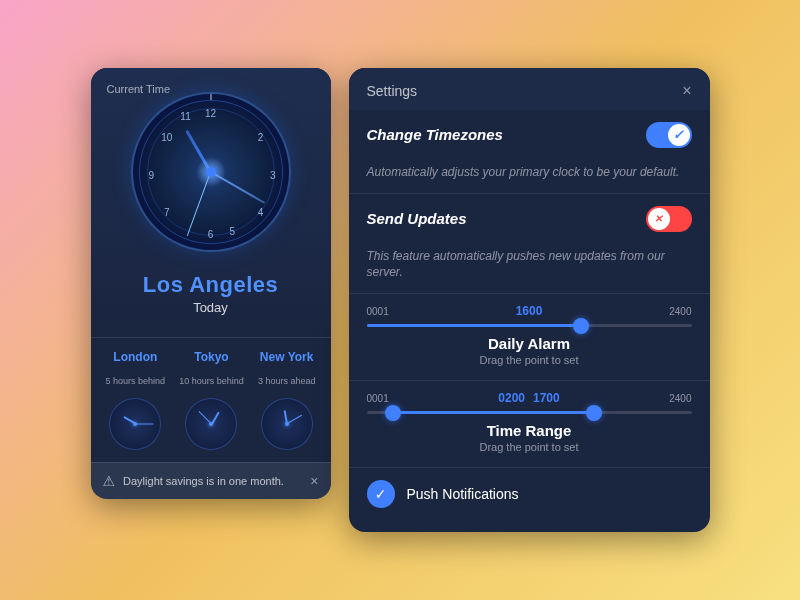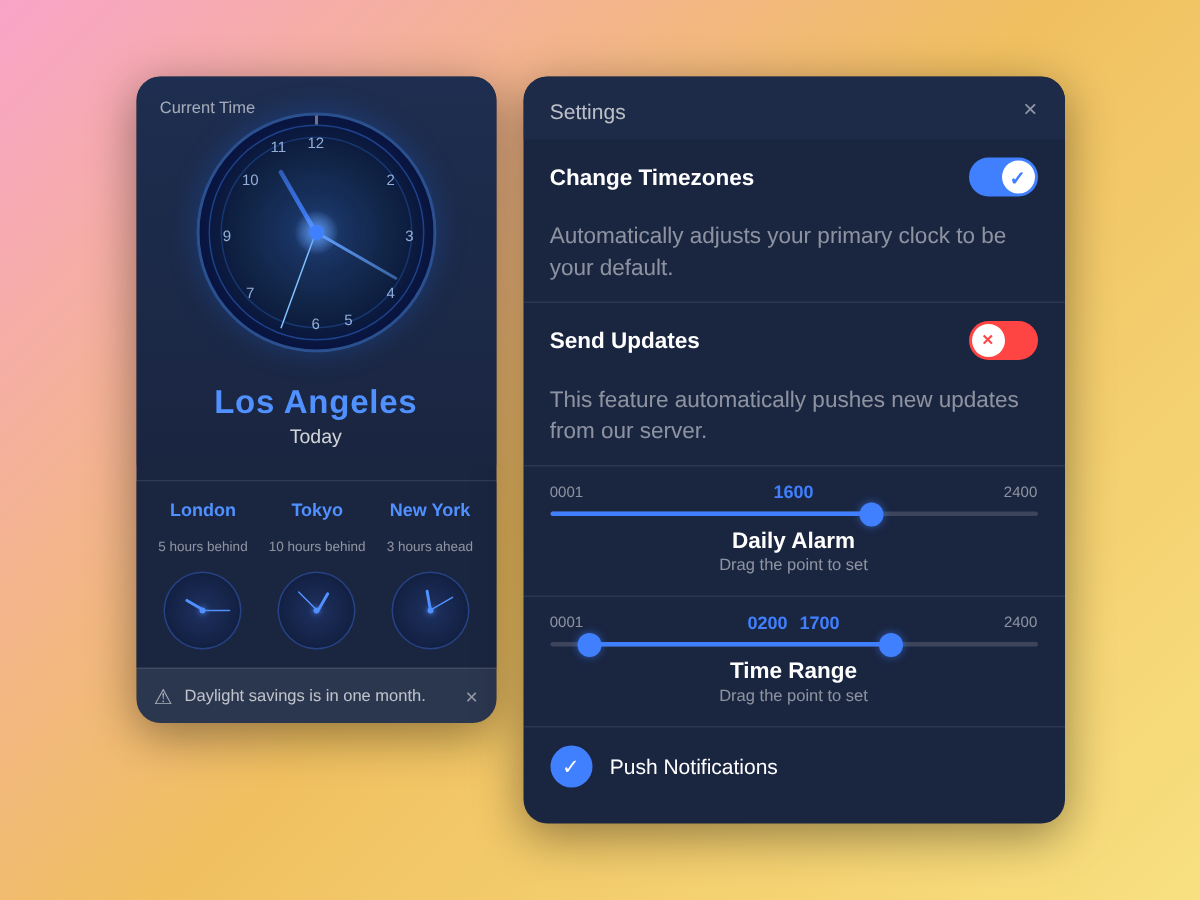--- a/index.html
+++ b/index.html
@@ -244,35 +244,36 @@
       font-weight: 500;
     }
     .settings-close {
       color: rgba(255,255,255,0.5);
       font-size: 16px;
       cursor: pointer;
     }
     .settings-section {
       padding: 12px 18px;
       border-bottom: 1px solid rgba(255,255,255,0.08);
+      font-style: italic;
     }
     .setting-row {
       display: flex;
       justify-content: space-between;
       align-items: center;
       margin-bottom: 4px;
     }
     .setting-label {
       color: #fff;
       font-size: 15px;
       font-weight: 600;
     }
     .setting-desc {
       color: rgba(255,255,255,0.5);
-      font-size: 15px;
+      font-size: 12px;
       line-height: 1.4;
       margin-top: 16px;
     }
     
     .toggle {
       width: 46px;
       height: 26px;
       border-radius: 13px;
       position: relative;
       flex-shrink: 0;

